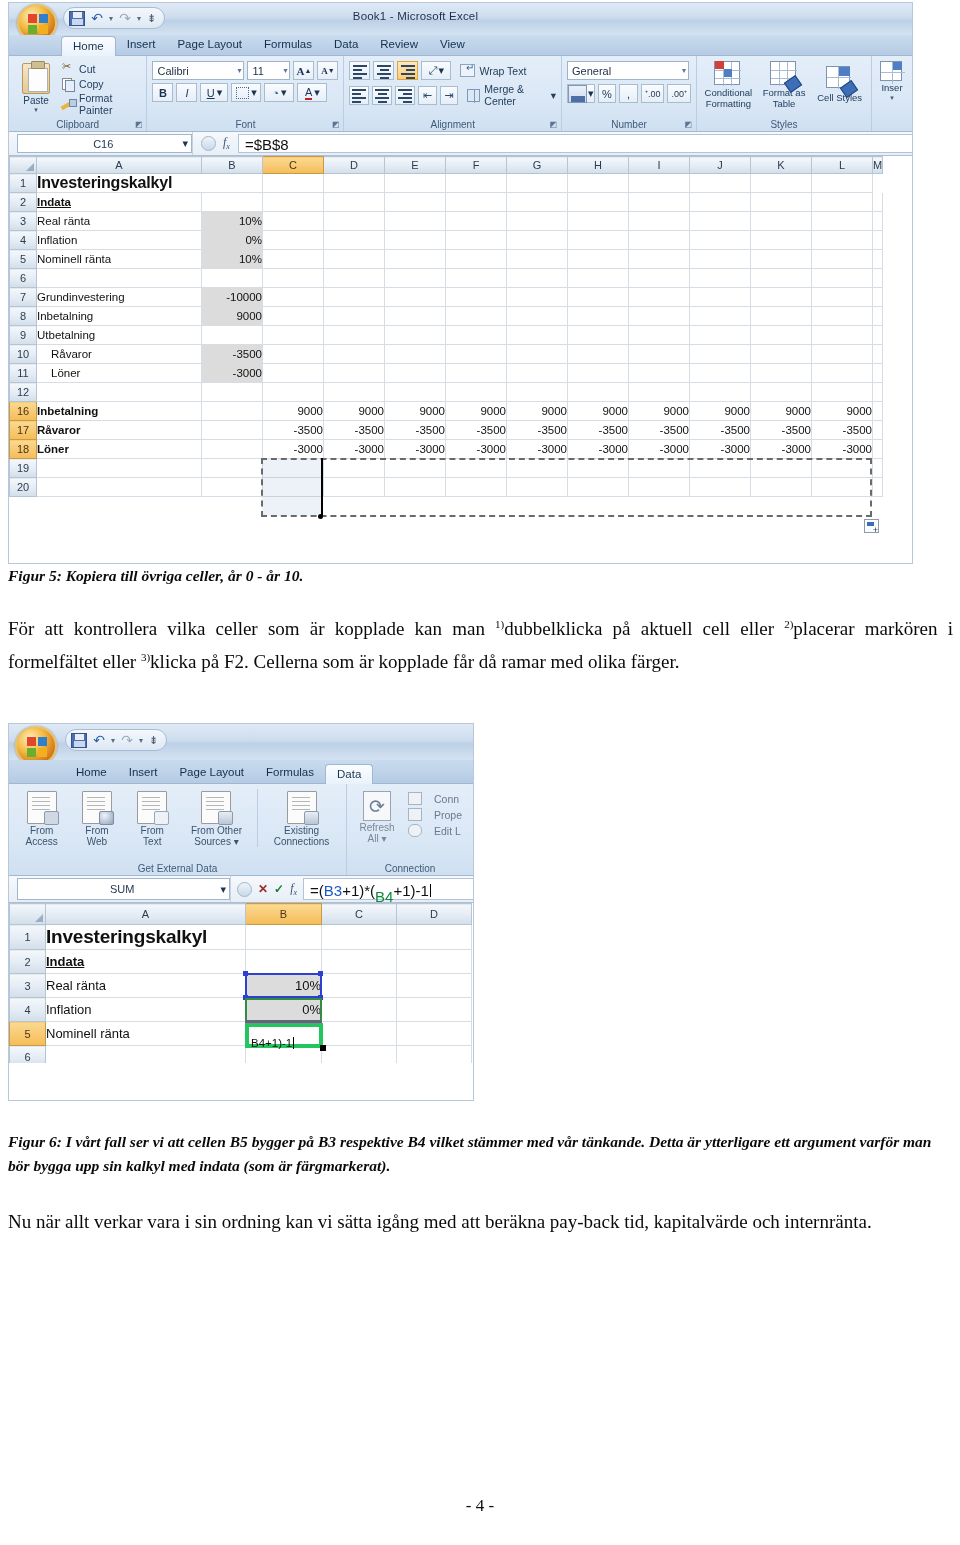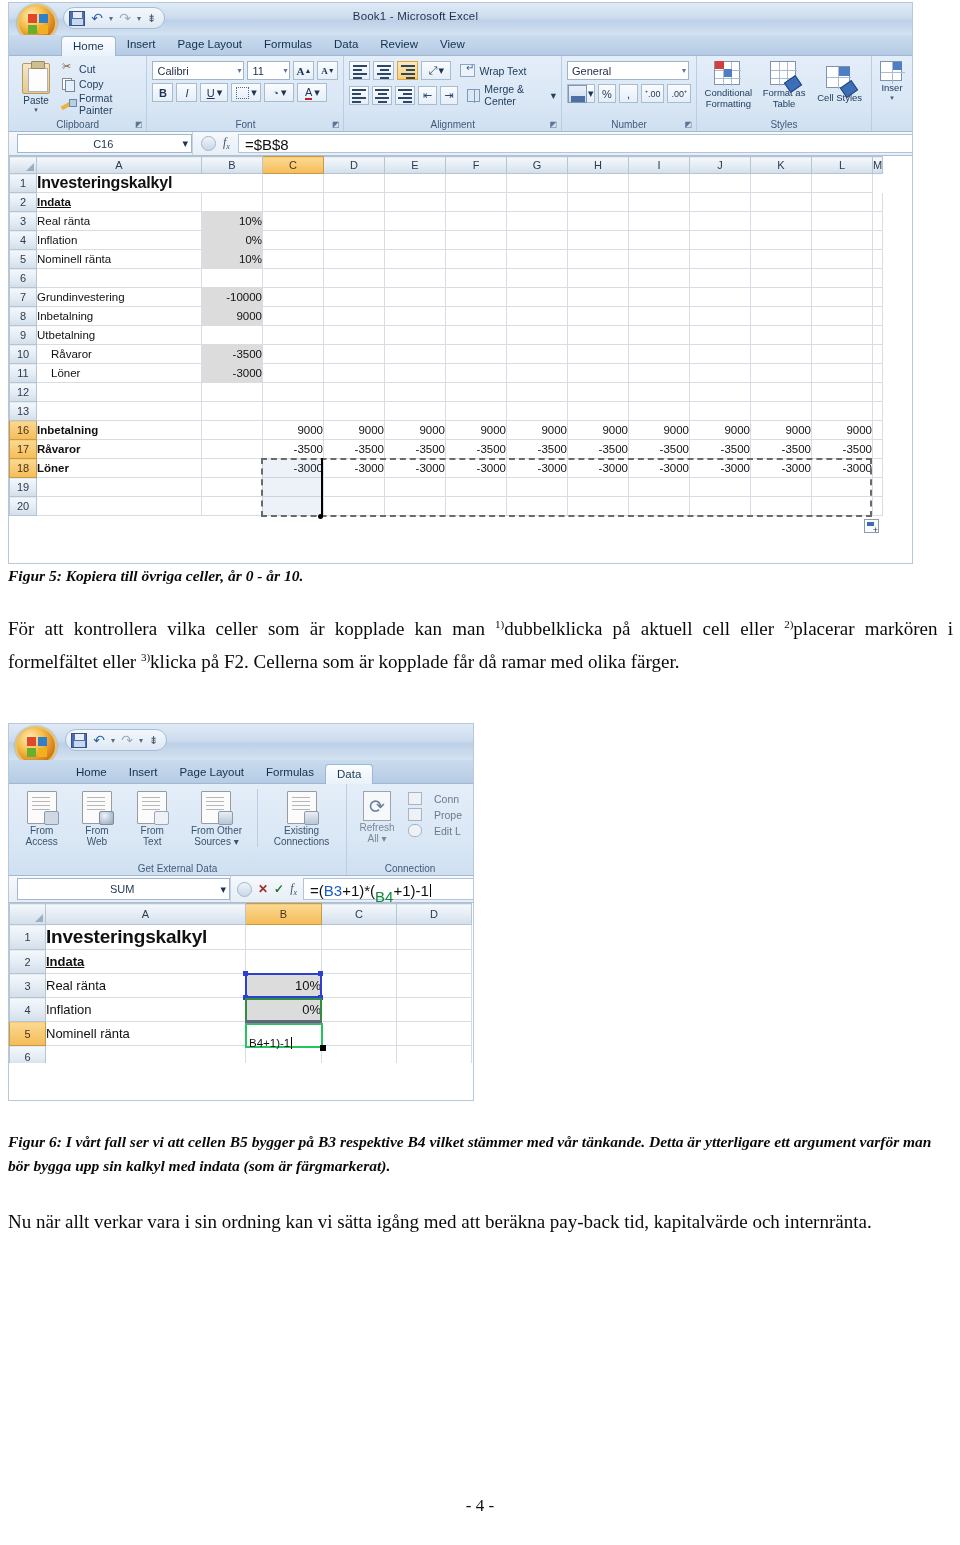--- a/index.html
+++ b/index.html
@@ -285,21 +285,21 @@
   .autofill-badge::after{content:"+";position:absolute;right:0px;bottom:-3px;font-size:9px;color:#1e3c66;}
 
   
   .trace { position:absolute; pointer-events:none; }
   .trace-blue { border:2px solid #2f3fcf; }
   .trace-green { border:2px solid #2f8f3f; }
   .trace-purple { border:2px solid #9b3fa8; }
   .handle { position:absolute; width:5px; height:5px; }
   .h-blue { background:#2f3fcf; }
   .edit-cell {
-    position:absolute; background:#fff; border:2px solid #22c55e;
+    position:absolute; background:#fff; border:4px solid #22c55e;
     font-size:11.5px; color:#111; padding:14px 2px 0 2px;
     display:flex; align-items:center;
     font-family:"Liberation Sans", sans-serif;
   }
   .edit-cell .caret-bar { height:12px; }
 
   
   .doc-fig-cap {
     position:absolute;
     font-family:"Liberation Serif", serif;
@@ -811,36 +811,20 @@
         <td class="cell"></td>
             <td class="cell"></td>
         <td class="cell"></td>
             <td class="cell"></td>
         <td class="cell"></td>
             <td class="cell"></td>
         <td class="cell"></td>
             <td class="cell"></td>
         <td class="cell"></td>
       </tr>
-      <tr>
-        <th class="rowhdr">13</th>
-        <td class="cell"></td>
-            <td class="cell"></td>
-        <td class="cell"></td>
-            <td class="cell"></td>
-        <td class="cell"></td>
-            <td class="cell"></td>
-        <td class="cell"></td>
-            <td class="cell"></td>
-        <td class="cell"></td>
-            <td class="cell"></td>
-        <td class="cell"></td>
-            <td class="cell"></td>
-        <td class="cell"></td>
-      </tr>
 
 
 
       <tr>
         <th class="rowhdr sel">16</th>
         <td class="cell bold">Inbetalning</td>
         <td class="cell num"></td>
         <td class="cell num">9000</td>
         <td class="cell num">9000</td>
         <td class="cell num">9000</td>

